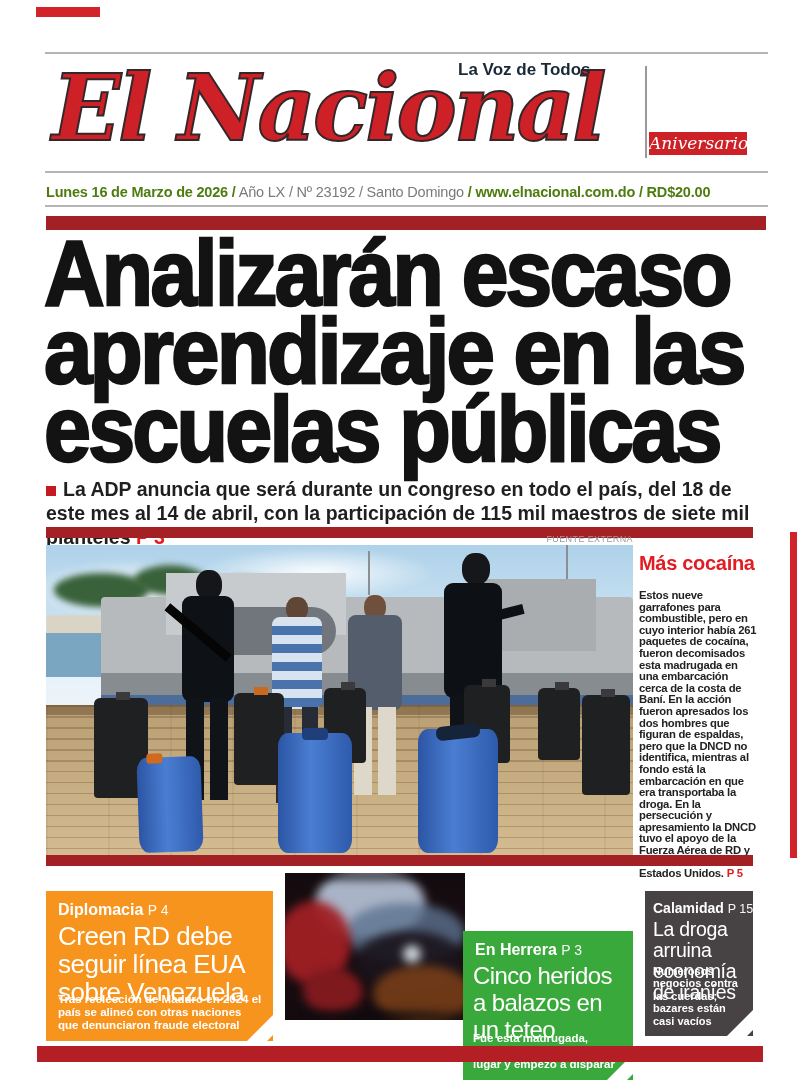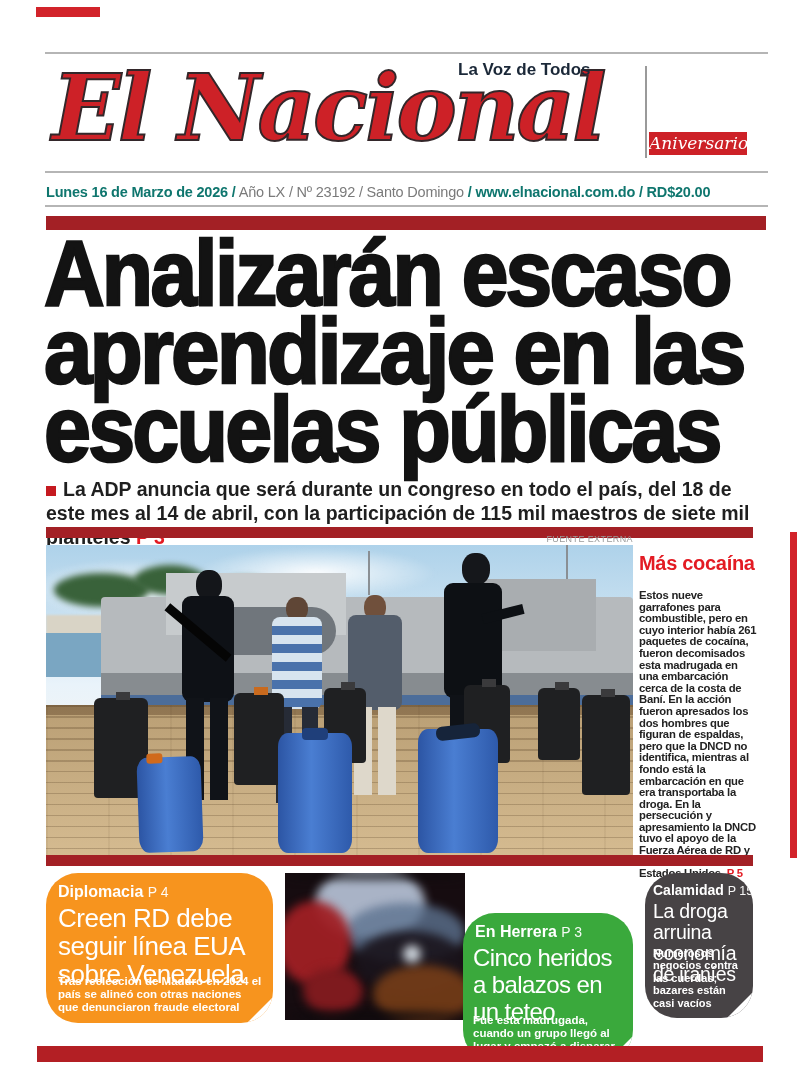--- a/index.html
+++ b/index.html
@@ -27,21 +27,21 @@
   .anniv-divider{left:645px;top:66px;width:2px;height:92px;background:#9a9a9a;}
   .anniv-num{left:651px;top:56px;font-family:"DejaVu Serif",serif;font-weight:bold;font-size:74px;
              line-height:74px;color:#cd2127;letter-spacing:-5px;}
   .anniv-box{left:649px;top:132px;width:98px;height:23px;background:#cd2127;color:#fff;
              font-family:"DejaVu Serif",serif;font-style:italic;font-size:17px;text-align:center;
              line-height:23px;}
 
   
   .dateline{left:46px;top:184px;width:722px;font-size:14.5px;color:#7a7a7a;white-space:nowrap;
             letter-spacing:-0.2px;}
-  .dateline b{color:#0f766e;}
+  .dateline b{color:#4d7c0f;}
   .dateline .mid{color:#7a7a7a;font-weight:normal;}
 
   
   .headline{left:44px;top:234px;width:724px;color:#131313;}
   .hl-line{height:78px;line-height:78px;font-size:92px;font-weight:bold;letter-spacing:-3px;
            white-space:nowrap;}
   .hl-line span{display:inline-block;transform-origin:left center;-webkit-text-stroke:2.5px #131313;}
   .deck{left:46px;top:477px;width:714px;font-size:19.5px;font-weight:bold;color:#1f1f1f;
         line-height:24px;}
   .bullet{display:inline-block;width:10px;height:10px;background:#c51a20;margin-right:7px;}
@@ -122,21 +122,21 @@
   .d3{left:372px;top:184px;width:80px;height:124px;}
   .d3:before{content:"";position:absolute;top:-4px;left:18px;width:44px;height:14px;background:#16243a;border-radius:6px;transform:rotate(-6deg);}
 
   
   .sidebar{left:639px;top:552px;width:119px;}
   .sidebar h2{margin:0 0 15px 0;font-size:20px;font-weight:bold;color:#e31b23;letter-spacing:-0.3px;}
   .sidebar p{margin:0;font-size:11.3px;line-height:11.6px;font-weight:bold;color:#222;
              letter-spacing:-0.25px;}
 
   
-  .box{position:absolute;top:873px;overflow:hidden;color:#fff;border-radius:32px;}
+  .box{position:absolute;top:891px;overflow:hidden;color:#fff;}
   .box-orange{left:46px;width:227px;height:150px;background:#f7941e;}
   .box-green{left:463px;width:170px;height:149px;background:#3aa93c;margin-top:40px;}
   .box-dark{left:645px;width:108px;height:145px;background:#474345;}
   .kicker{padding:10px 10px 0 12px;font-size:16px;font-weight:bold;white-space:nowrap;}
   .box-dark .kicker{font-size:14px;padding:9px 6px 0 8px;}
   .kicker .pref{font-weight:normal;font-size:14px;opacity:.95;}
   .box-dark .kicker .pref{font-size:12.5px;}
   .box-head{padding:3px 8px 0 12px;font-weight:normal;font-size:26px;line-height:28px;letter-spacing:-0.5px;}
   .box-green .box-head{font-size:24px;line-height:27px;letter-spacing:-0.6px;padding-left:10px;}
   .box-dark .box-head{font-size:19.5px;line-height:21px;letter-spacing:-0.3px;padding:3px 4px 0 8px;}

